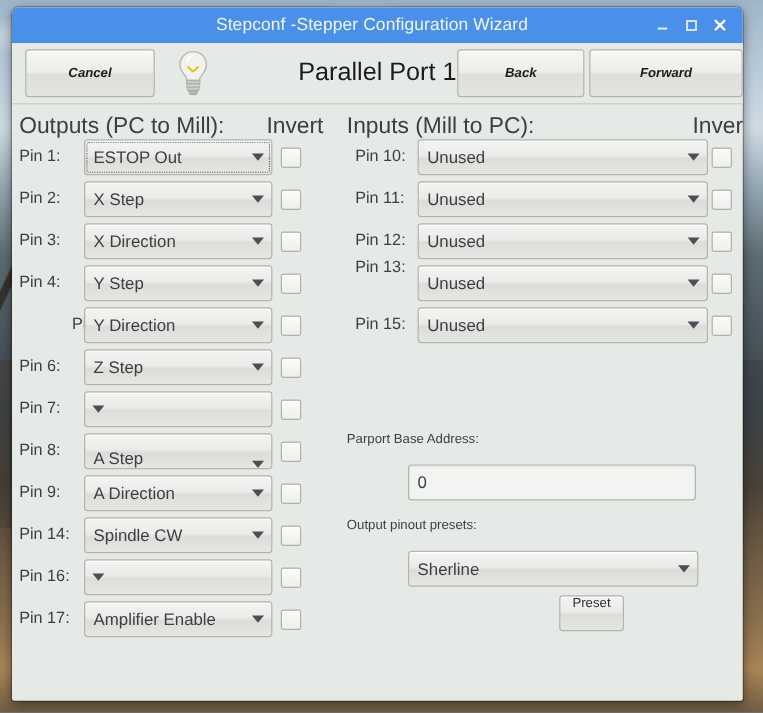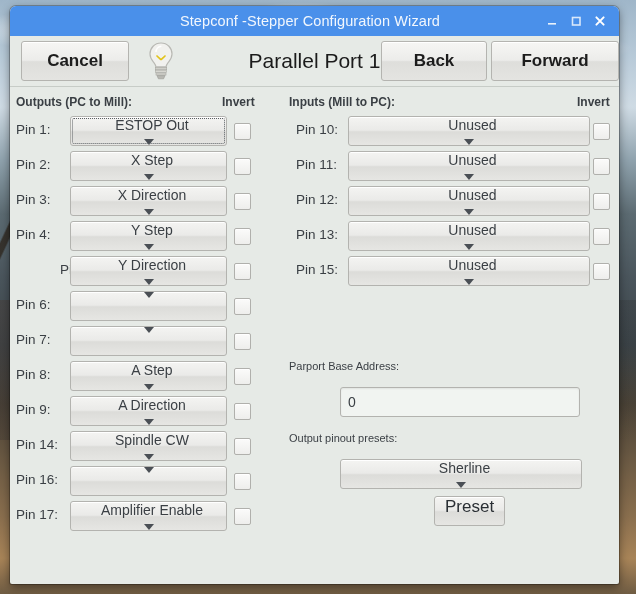--- a/index.html
+++ b/index.html
@@ -69,51 +69,51 @@
     height:50px;flex:0 0 50px;position:relative;
     background:#e6eae6;
     display:flex;align-items:center;
     border-bottom:1px solid #c7ccc7;
   }
   .tb-btn{
     background:linear-gradient(180deg,#f6f6f4 0%,#ececea 48%,#dededb 52%,#e4e4e1 100%);
     border:1px solid #b4b4b0;border-radius:3px;
     box-shadow:inset 0 1px 0 #fff;
     font-family:"Liberation Sans", sans-serif;
-    font-size:17px;font-weight:bold;color:#1c1c1c;
+    font-size:11px;font-weight:bold;color:#1c1c1c;
     padding:0 14px;height:38px;cursor:default;
-    display:flex;align-items:center;justify-content:center;
+    display:flex;align-items:center;justify-content:center;font-style:italic;
   }
   #cancel-btn{margin-left:11px;min-width:78px;}
   #back-btn{min-width:76px;margin-right:4px;}
   #forward-btn{min-width:98px;margin-right:0;border-radius:3px 3px 3px 3px;}
   #nav-group{margin-left:auto;display:flex;align-items:center;padding-right:0;}
   #page-title{
     position:absolute;left:0;right:0;text-align:center;
     font-size:21px;font-weight:normal;color:#1b1b1b;
     pointer-events:none;
   }
   #bulb{margin-left:16px;width:32px;height:42px;position:relative;flex:0 0 32px;z-index:2;}
 
   
   #content{flex:1;position:relative;padding:0;}
 
   .col-head{
-    position:absolute;font-size:12px;color:#3a3f44;white-space:nowrap;font-weight:bold;
+    position:absolute;font-size:19px;color:#3a3f44;white-space:nowrap;
   }
   .pin-label{
     position:absolute;font-size:13.5px;color:#3a3f44;
     text-align:left;white-space:nowrap;
   }
   .combo{
     position:absolute;height:28px;
     background:linear-gradient(180deg,#f4f4f2 0%,#eaeae8 47%,#dcdcd9 53%,#e6e6e3 100%);
     border:1px solid #b3b3af;border-radius:3px;
     box-shadow:inset 0 1px 0 #fff;
-    display:flex;align-items:center;cursor:default;flex-direction:column;
+    display:flex;align-items:center;cursor:default;
   }
   .combo .txt{
     flex:1;font-size:14px;color:#3a3f44;padding-left:7px;
     white-space:nowrap;overflow:hidden;
   }
   .combo .arr{
     width:22px;display:flex;align-items:center;justify-content:center;
   }
   .combo .arr::after{
     content:"";width:0;height:0;
@@ -139,22 +139,22 @@
     background:#f1f4f1;border:1px solid #b3b3af;border-radius:3px;
     box-shadow:inset 0 1px 2px rgba(0,0,0,.07);
     font-family:"Liberation Sans", sans-serif;font-size:14px;color:#3a3f44;
     padding:0 7px;box-sizing:border-box;
   }
   #preset-btn{
     position:absolute;height:28px;
     background:linear-gradient(180deg,#f4f4f2 0%,#eaeae8 47%,#dcdcd9 53%,#e6e6e3 100%);
     border:1px solid #b3b3af;border-radius:3px;
     box-shadow:inset 0 1px 0 #fff;
-    font-family:"Liberation Sans", sans-serif;font-size:17px;color:#2a2f34;
-    cursor:default;padding:0 10px;
+    font-family:"Liberation Sans", sans-serif;font-size:11px;color:#2a2f34;
+    cursor:default;padding:0 10px;margin-left:32px;
   }
 </style>
 </head>
 <body>
 
 <div id="desktop">
   <div class="sky-cloud"></div>
   <div class="branch"></div>
   <div class="ridge"></div>
 </div>
@@ -237,30 +237,31 @@
         </div>
         <div class="chk" style="left: 224px; top: 141px;"></div>
         <div class="pin-label" style="left: 6px; top: 175px; margin-left: 44px;">Pin 5:</div>
         <div class="combo" style="left: 60px; top: 169px; width: 155px; position: absolute;">
           <div class="txt">Y Direction</div>
           <div class="arr"></div>
         </div>
         <div class="chk" style="left: 224px; top: 176px;"></div>
         <div class="pin-label" style="left: 6px; top: 210px;">Pin 6:</div>
         <div class="combo" style="left: 60px; top: 204px; width: 155px; position: absolute;">
+          <div class="txt">Z Step</div>
           <div class="arr"></div>
         </div>
         <div class="chk" style="left: 224px; top: 211px;"></div>
         <div class="pin-label" style="left: 6px; top: 245px;">Pin 7:</div>
         <div class="combo" style="left: 60px; top: 239px; width: 155px; position: absolute;">
           <div class="arr"></div>
         </div>
         <div class="chk" style="left: 224px; top: 246px;"></div>
         <div class="pin-label" style="left: 6px; top: 280px;">Pin 8:</div>
-        <div class="combo" style="left: 60px; top: 274px; width: 155px; position: absolute;">
+        <div class="combo" style="left: 60px; top: 274px; width: 155px; position: absolute; align-items: flex-end;">
           <div class="txt">A Step</div>
           <div class="arr"></div>
         </div>
         <div class="chk" style="left: 224px; top: 281px;"></div>
         <div class="pin-label" style="left: 6px; top: 315px;">Pin 9:</div>
         <div class="combo" style="left: 60px; top: 309px; width: 155px; position: absolute;">
           <div class="txt">A Direction</div>
           <div class="arr"></div>
         </div>
         <div class="chk" style="left: 224px; top: 316px;"></div>
@@ -295,21 +296,21 @@
           <div class="txt">Unused</div>
           <div class="arr"></div>
         </div>
         <div class="chk" style="left: 583px; top: 71px;"></div>
         <div class="pin-label" style="left: 286px; top: 105px;">Pin 12:</div>
         <div class="combo" style="left: 338px; top: 99px; width: 240px; position: absolute;">
           <div class="txt">Unused</div>
           <div class="arr"></div>
         </div>
         <div class="chk" style="left: 583px; top: 106px;"></div>
-        <div class="pin-label" style="left: 286px; top: 140px; text-align: center;">Pin 13:</div>
+        <div class="pin-label" style="left: 286px; top: 128px; text-align: center;">Pin 13:</div>
         <div class="combo" style="left: 338px; top: 134px; width: 240px; position: absolute;">
           <div class="txt">Unused</div>
           <div class="arr"></div>
         </div>
         <div class="chk" style="left: 583px; top: 141px;"></div>
         <div class="pin-label" style="left: 286px; top: 175px;">Pin 15:</div>
         <div class="combo" style="left: 338px; top: 169px; width: 240px; position: absolute;">
           <div class="txt">Unused</div>
           <div class="arr"></div>
         </div>

